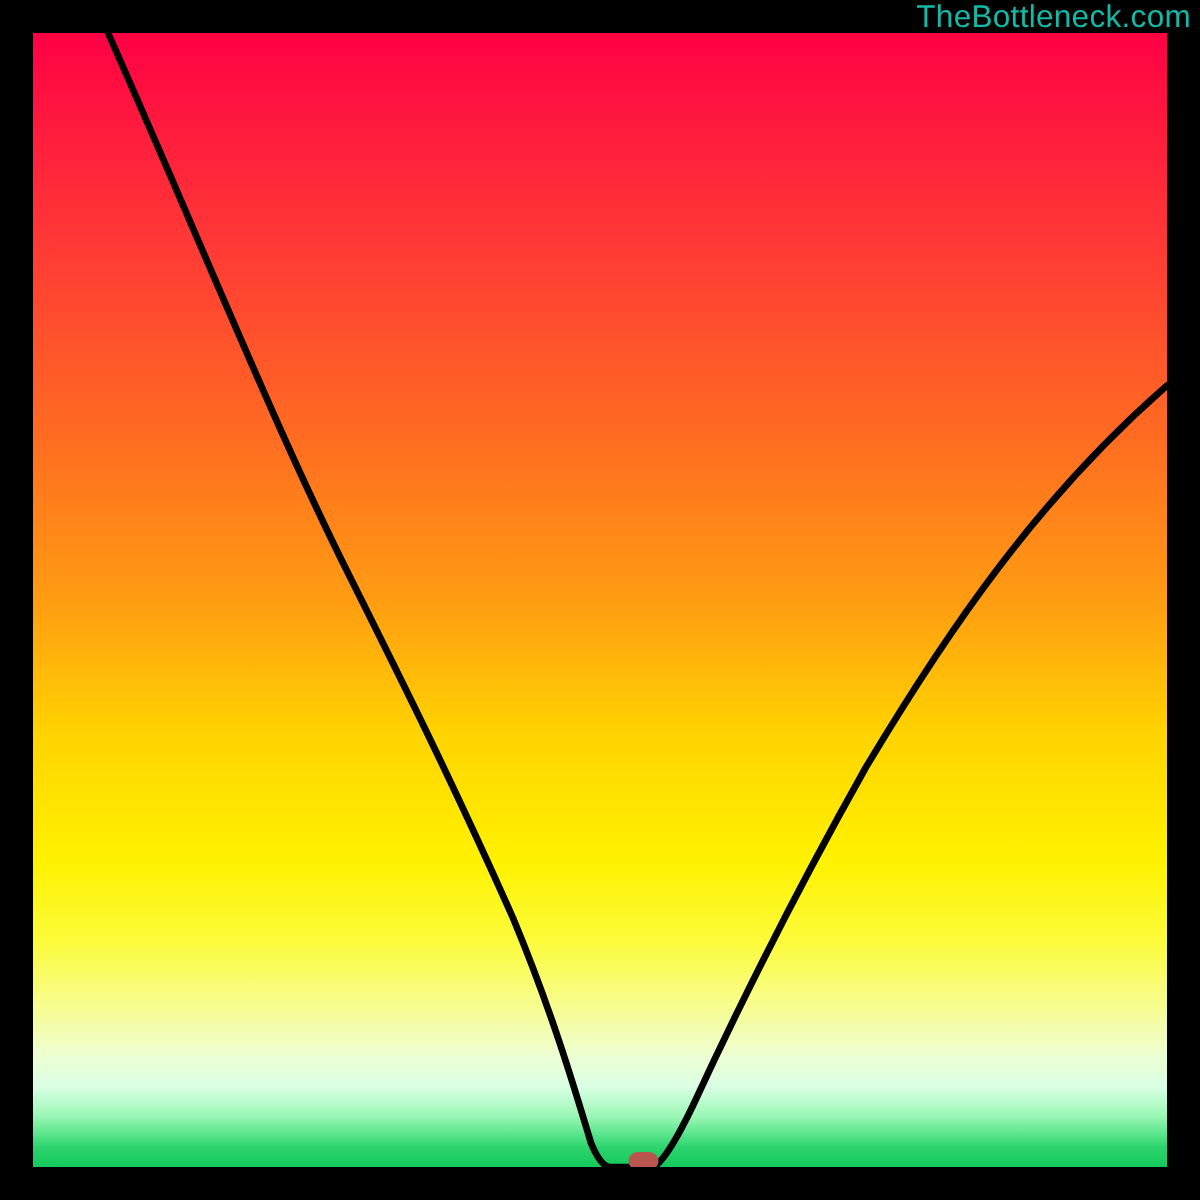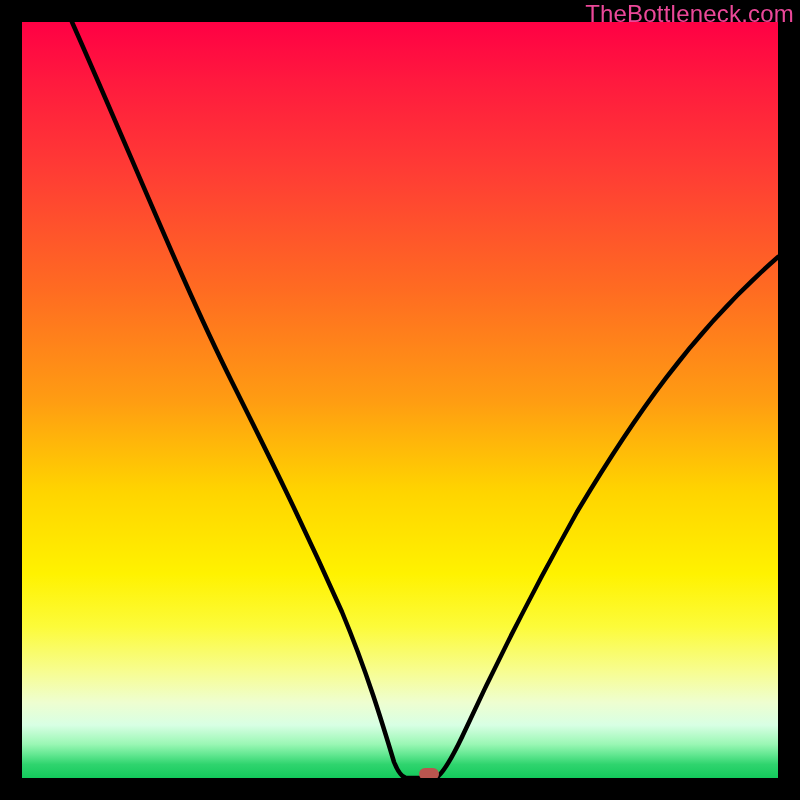--- a/index.html
+++ b/index.html
@@ -50,22 +50,22 @@
   .curve-svg {
     position: absolute;
     inset: 0;
     width: 100%;
     height: 100%;
   }
   .watermark {
     position: absolute;
     top: 0;
     right: 6px;
-    color: #ec4899;
-    font-size: 24px;
+    color: #14b8a6;
+    font-size: 21px;
     font-weight: 500;
     letter-spacing: 0.2px;
   }
 </style>
 </head>
 <body>
 
 <div class="frame">
 
   <div class="plot-area">

